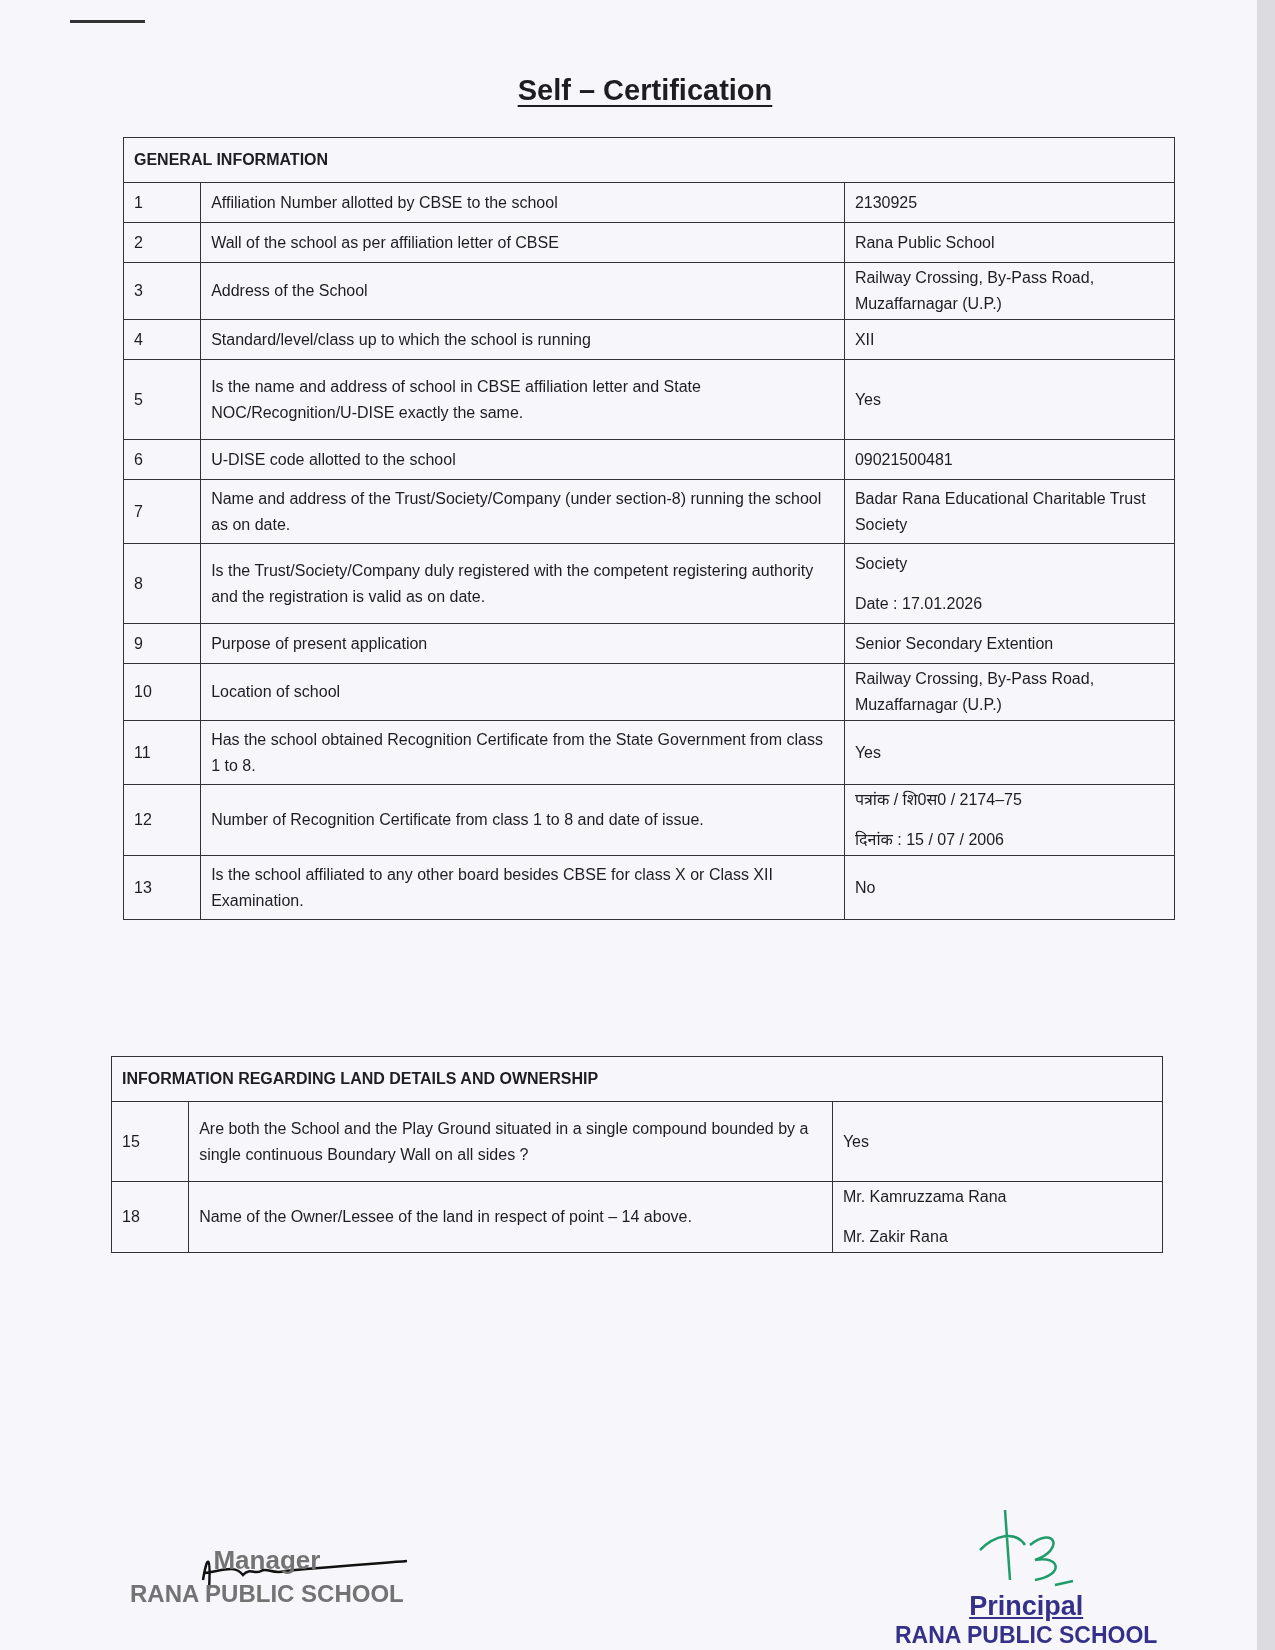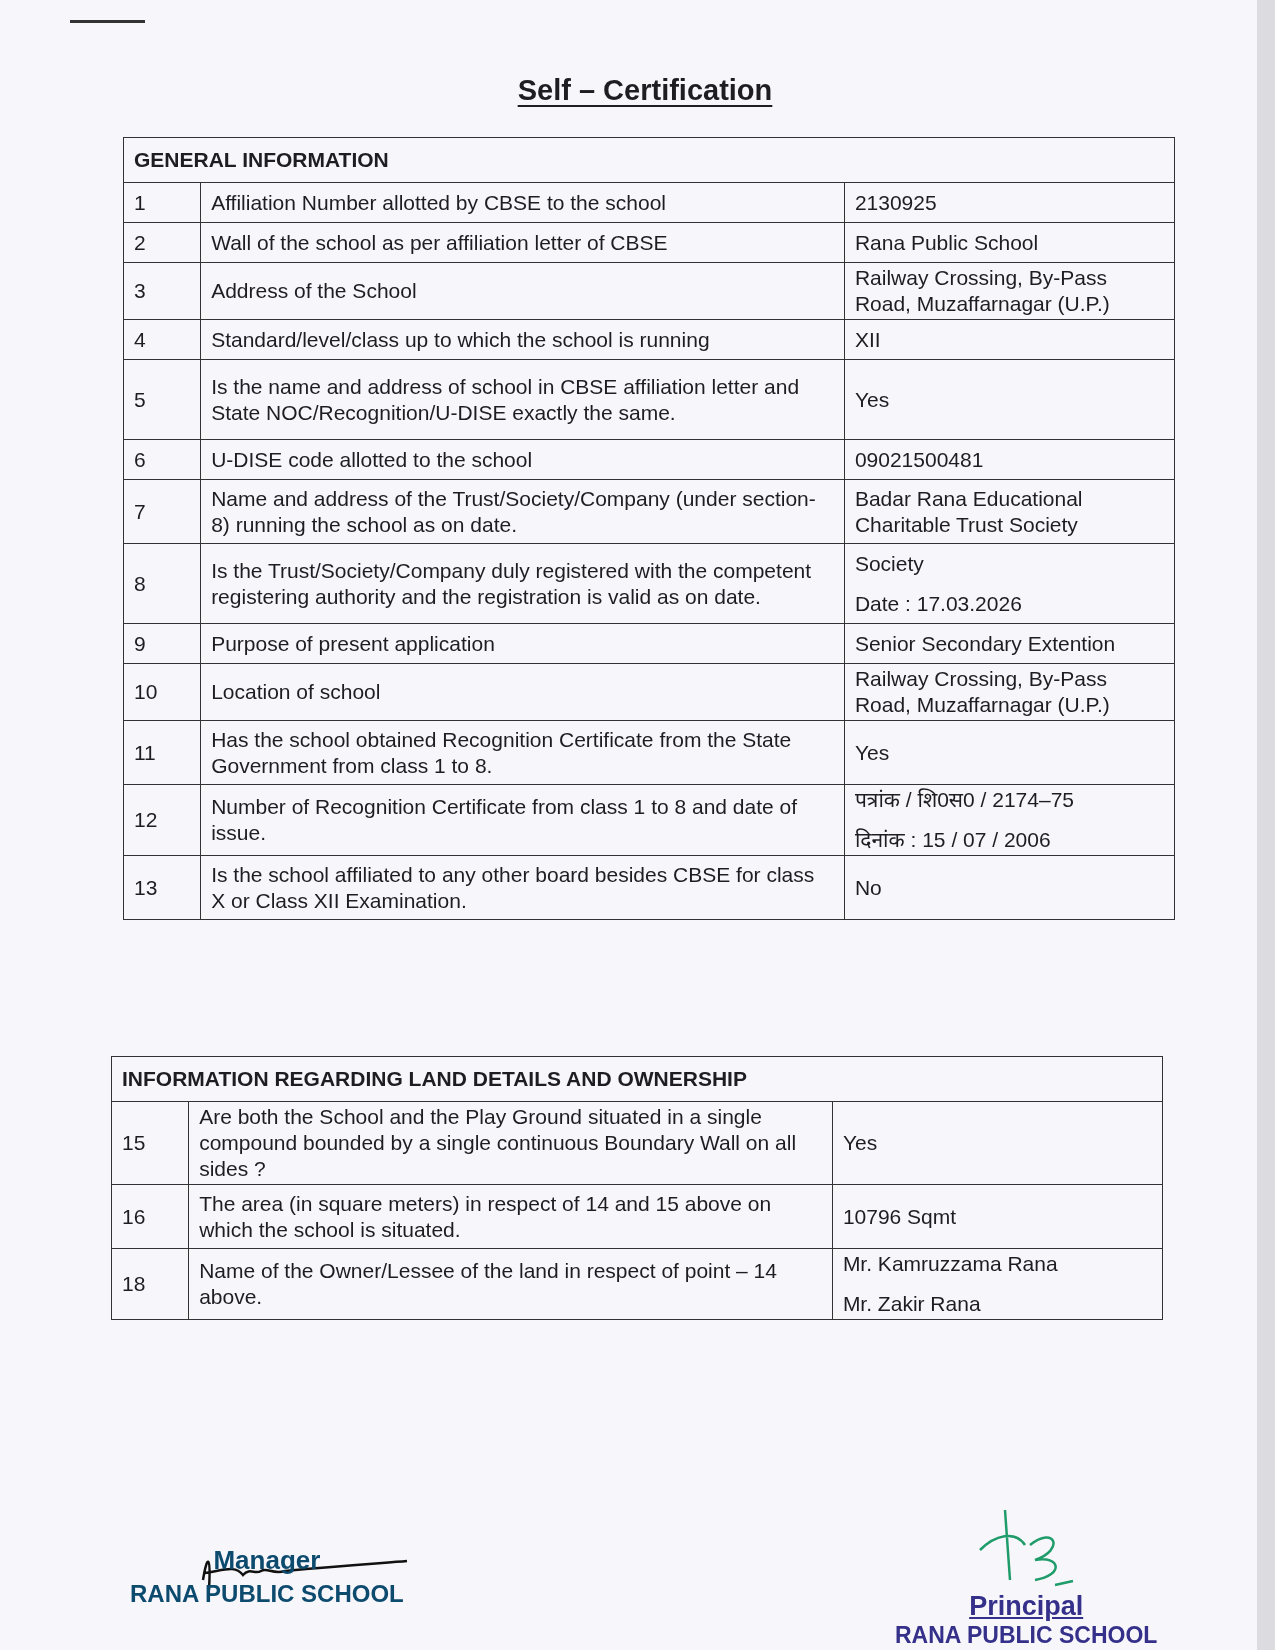--- a/index.html
+++ b/index.html
@@ -1,29 +1,29 @@
 <!DOCTYPE html>
 <html><head>
 <meta charset="utf-8">
 <style>
 html,body{margin:0;padding:0;}
 body{width:1275px;height:1650px;background:#f7f6fb;font-family:"Liberation Sans",sans-serif;color:#1e1e22;position:relative;overflow:hidden;}
 .dash{position:absolute;left:70px;top:20px;width:75px;height:3px;background:#333;}
 .rightedge{position:absolute;right:0;top:0;width:18px;height:1650px;background:#dcdbe0;}
 h1{position:absolute;left:0;width:1290px;top:74px;margin:0;text-align:center;font-size:29px;font-weight:bold;text-decoration:underline;text-underline-offset:5px;}
-table{position:absolute;border-collapse:collapse;font-size:21px;line-height:26px;border-radius:21px;}
+table{position:absolute;border-collapse:collapse;font-size:16px;line-height:26px;border-radius:21px;}
 td{border:1.5px solid #333;padding:2px 10px;vertical-align:middle;}
 td.num{width:54px;}
 td.q{width:605px;}
 td.a{width:300px;}
 td.sec{font-weight:bold;height:40px;}
 #t1{left:123px;top:137px;width:1052px;}
 #t2{left:111px;top:1031px;width:1052px;margin-top:25px;}
 .sig-block{position:absolute;text-align:center;font-weight:bold;}
-#mgr{left:130px;top:1545px;color:#0c4a6e;}
+#mgr{left:130px;top:1545px;color:#737373;}
 #mgr .role{font-size:26px;}
 #mgr .school{font-size:24px;margin-top:4px;}
 #prn{left:895px;top:1591px;color:#35318a;}
 #prn .role{font-size:27px;text-decoration:underline;}
 #prn .school{font-size:23px;}
 .sig{position:absolute;}
 </style>
 </head>
 <body>
 
@@ -83,21 +83,21 @@
    <td class="q">Name and address of the Trust/Society/Company (under section-8) running the school as on date.</td>
    <td class="a">
           <div style="">Badar Rana Educational Charitable Trust Society</div>
         </td>
       </tr>
       <tr style="height:80px">
    <td class="num">8</td>
    <td class="q">Is the Trust/Society/Company duly registered with the competent registering authority and the registration is valid as on date.</td>
    <td class="a">
           <div style="">Society</div>
-          <div style="margin-top:14px">Date : 17.03.2026</div>
+          <div style="margin-top:14px">Date : 17.01.2026</div>
         </td>
       </tr>
       <tr style="height:40px">
    <td class="num">9</td>
    <td class="q">Purpose of present application</td>
    <td class="a">
           <div style="">Senior Secondary Extention</div>
         </td>
       </tr>
       <tr style="height:40px">
@@ -137,27 +137,20 @@
         <td class="sec" colspan="3">INFORMATION REGARDING LAND DETAILS AND OWNERSHIP</td>
       </tr>
       <tr style="height:80px">
    <td class="num">15</td>
    <td class="q">Are both the School and the Play Ground situated in a single compound bounded by a single continuous Boundary Wall on all sides ?</td>
    <td class="a">
           <div style="">Yes</div>
         </td>
       </tr>
       <tr style="height:64px">
-   <td class="num">16</td>
-   <td class="q">The area (in square meters) in respect of 14 and 15 above on which the school is situated.</td>
-   <td class="a">
-          <div style="">10796 Sqmt</div>
-        </td>
-      </tr>
-      <tr style="height:64px">
    <td class="num">18</td>
    <td class="q">Name of the Owner/Lessee of the land in respect of point – 14 above.</td>
    <td class="a">
           <div style="">Mr. Kamruzzama Rana</div>
           <div style="margin-top:14px">Mr. Zakir Rana</div>
         </td>
       </tr>
     </tbody>
   </table>
 

